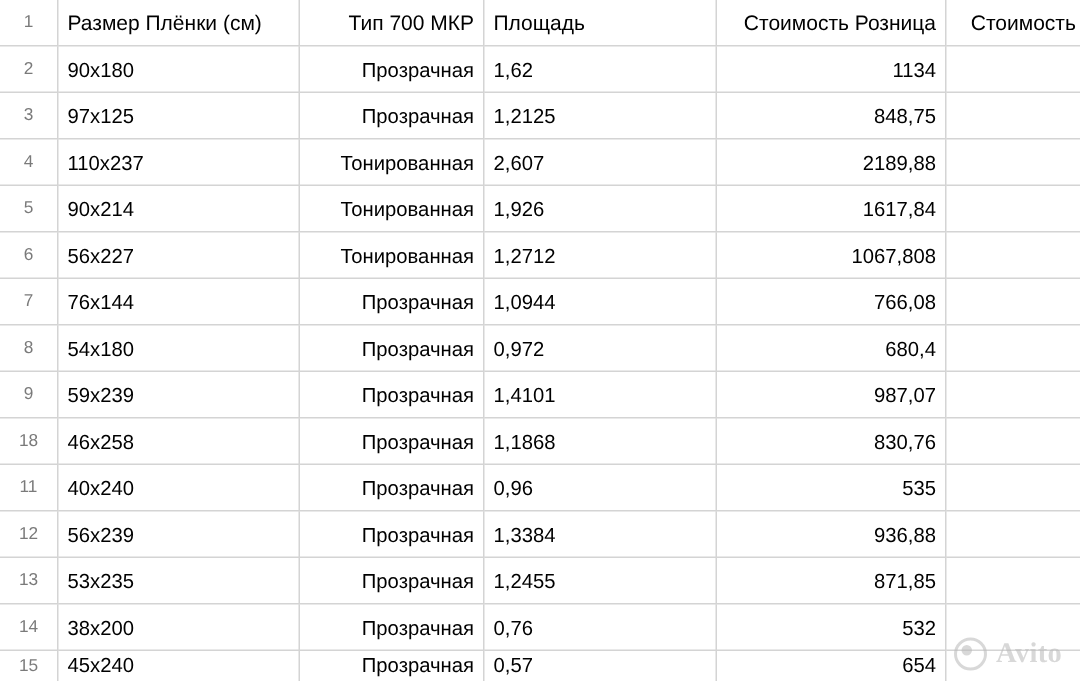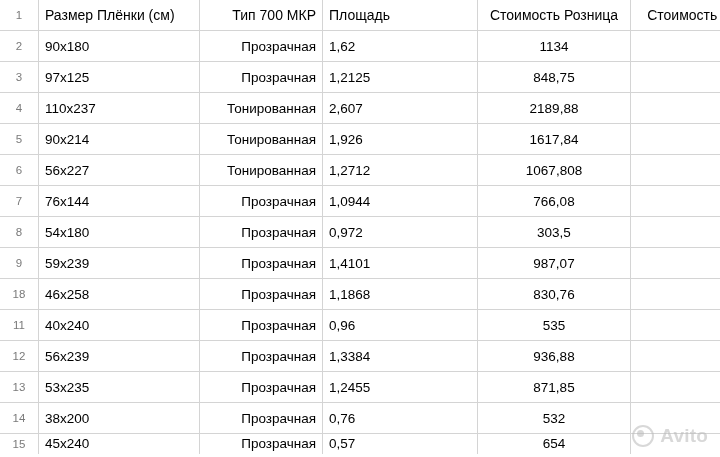--- a/index.html
+++ b/index.html
@@ -50,21 +50,21 @@
     color: #7a7a7a;
     font-size: 11.5px;
     text-align: center;
     padding: 0 2px;
     border-right: 1px solid #d4d4d4;
   }
 
   .c-size   { width: 148px; text-align: left; }
   .c-type   { width: 110px; text-align: right; }
   .c-area   { width: 142px; }
-  .c-price  { width: 140px; text-align: center; }
+  .c-price  { width: 140px; text-align: right; }
   .c-disc   { width: 154px; text-align: right; }
 
   tr.header td {
     font-weight: normal;
     font-size: 14px;
     color: #000000;
   }
   tr.header td.rowhead {
     font-weight: normal;
     color: #7a7a7a;
@@ -83,20 +83,21 @@
   
   .watermark {
     position: absolute;
     right: 12px;
     bottom: 10px;
     display: flex;
     align-items: center;
     gap: 6px;
     opacity: 0.55;
     pointer-events: none;
+    font-family: Liberation Serif, serif;
   }
   .watermark .wm-logo {
     width: 22px;
     height: 22px;
     border-radius: 50%;
     border: 2.5px solid #b9b9b9;
     box-sizing: border-box;
     position: relative;
   }
   .watermark .wm-logo::after {
@@ -176,21 +177,21 @@
           <td class="c-type">Прозрачная</td>
           <td class="c-area">1,0944</td>
           <td class="c-price">766,08</td>
           <td class="c-disc">536,25</td>
         </tr>
         <tr>
           <td class="rowhead">8</td>
           <td class="c-size">54x180</td>
           <td class="c-type">Прозрачная</td>
           <td class="c-area">0,972</td>
-          <td class="c-price">303,5</td>
+          <td class="c-price">680,4</td>
           <td class="c-disc">476,2</td>
         </tr>
         <tr>
           <td class="rowhead">9</td>
           <td class="c-size">59x239</td>
           <td class="c-type">Прозрачная</td>
           <td class="c-area">1,4101</td>
           <td class="c-price">987,07</td>
           <td class="c-disc">690,94</td>
         </tr>

